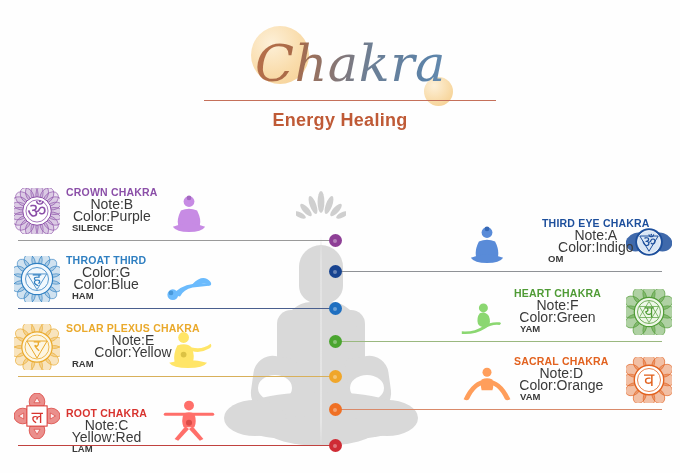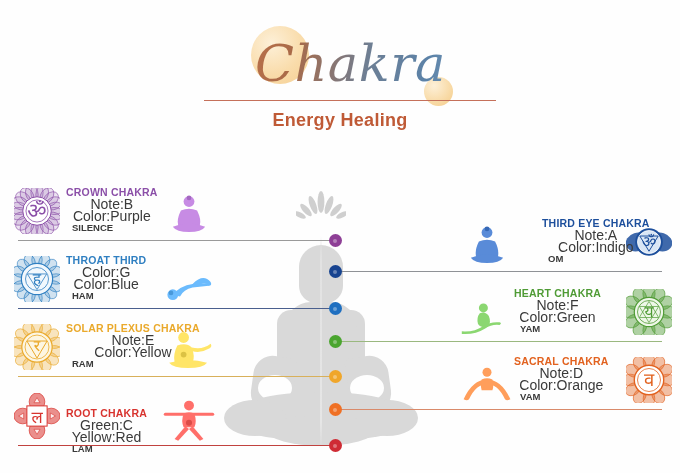--- a/index.html
+++ b/index.html
@@ -303,21 +303,21 @@
             <circle cx="30" cy="7" r="5.5" fill="#ff6f6a"></circle>
             <path d="M24 16 q6 -3 12 0 q3 9 0 15 l-12 0 q-3 -7 0 -15 z" fill="#ff6f6a"></path>
             <circle cx="30" cy="26" r="3.4" fill="#dc4c47"></circle>
             <rect x="2" y="15" width="26" height="3.4" rx="1.7" fill="#ff6f6a"></rect>
             <rect x="32" y="15" width="26" height="3.4" rx="1.7" fill="#ff6f6a"></rect>
             <path d="M26 30 l-12 14 l4 2 l12 -13 z" fill="#ff6f6a"></path>
             <path d="M34 30 l12 14 l-4 2 l-12 -13 z" fill="#ff6f6a"></path>
           </svg></div>
         <div style="position: absolute; top: 0px; left: 52px; margin-top: 16px;">
           <div class="name" style="color:#d8332e">ROOT CHAKRA</div>
-          <div class="meta">Green:C</div>
+          <div class="meta">Note:C</div>
           <div class="meta">Yellow:Red</div>
           <div class="mantra">LAM</div>
         </div>
       </div>
       <div class="info" style="top: 217px; left: 462px; width: 216px;">
         <div class="mandala" style="top: 2px; left: 164px;"><svg width="46" height="46" viewBox="0 0 46 46">
             <ellipse cx="11.04" cy="23" rx="11.5" ry="9.200000000000001" transform="rotate(-18 11.04 23)" fill="#1d4f9c" fill-opacity="0.85"></ellipse>
             <ellipse cx="34.96" cy="23" rx="11.5" ry="9.200000000000001" transform="rotate(18 34.96 23)" fill="#1d4f9c" fill-opacity="0.85"></ellipse>
             <circle cx="23" cy="23" r="13.799999999999999" fill="#1d4f9c"></circle>
             <circle cx="23" cy="23" r="11.5" fill="#d9e6f5" stroke="#fff" stroke-width="0.8"></circle>

